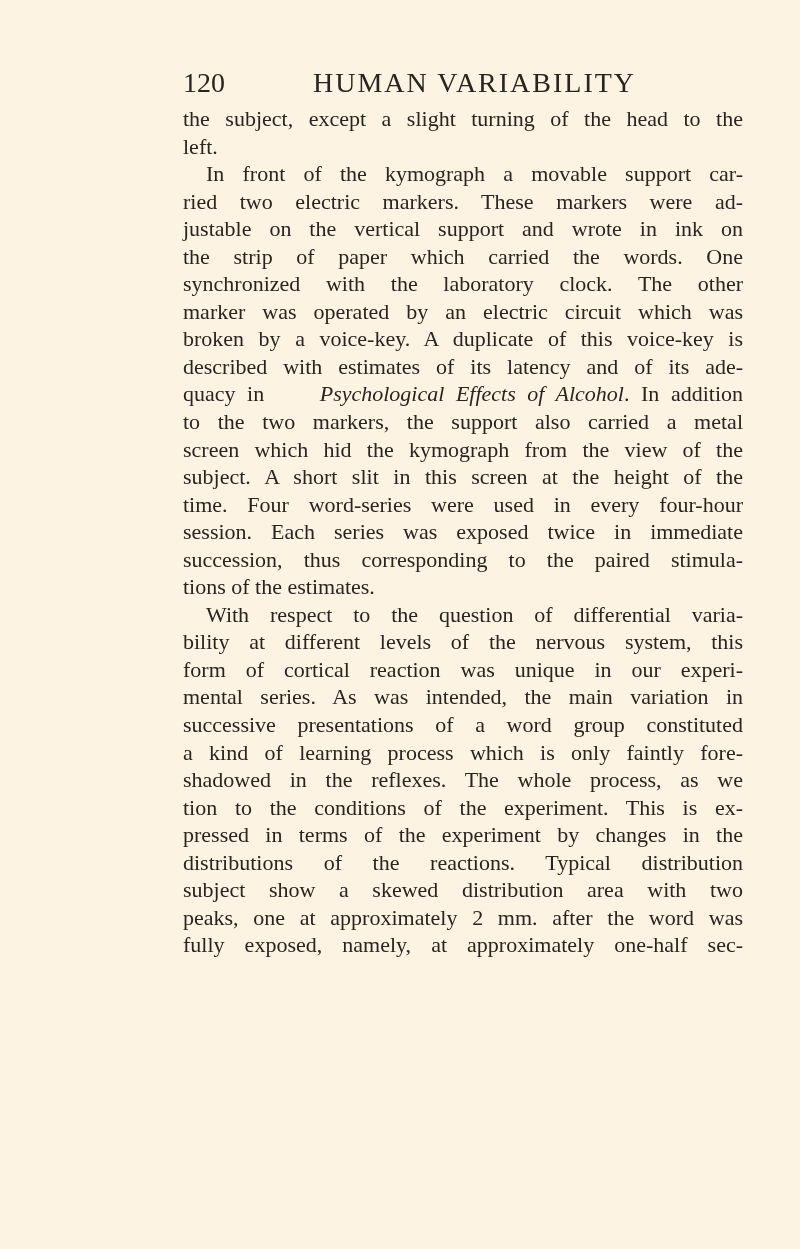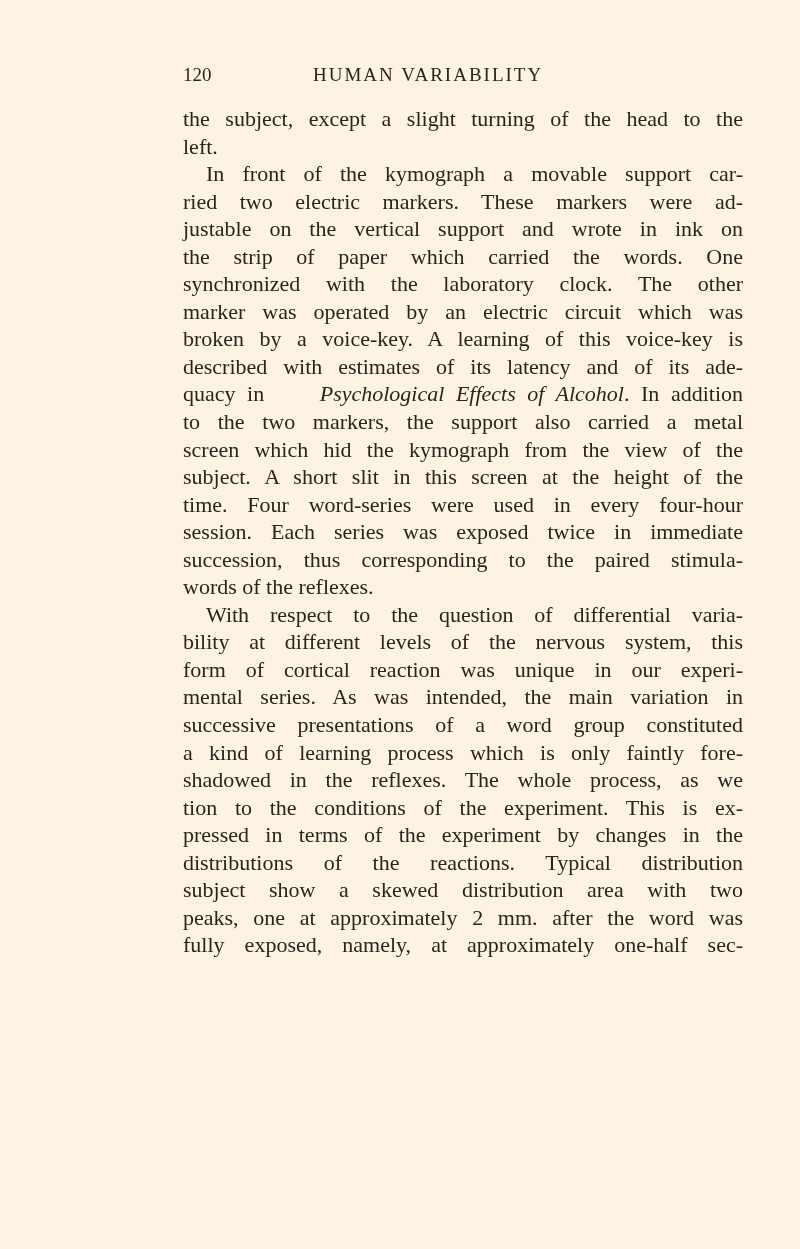--- a/index.html
+++ b/index.html
@@ -19,25 +19,25 @@
       position: absolute;
       left: 0;
       top: 0;
       width: 800px;
       height: 1249px;
       background: #fdf3e3;
     }
     .running-head {
       position: absolute;
       left: 183px;
-      top: 58px;
+      top: 66px;
       width: 560px;
       height: 34px;
       font-family: "Liberation Serif", "DejaVu Serif", serif;
-      font-size: 19px;
+      font-size: 28px;
       line-height: 34px;
     }
     .page-number {
       position: absolute;
       left: 0;
       top: 0;
     }
     .running-title {
       position: absolute;
       left: 130px;
@@ -85,30 +85,30 @@
 
     <span class="line">the subject, except a slight turning of the head to the</span>
     <span class="line last">left.</span>
 
     <span class="line indent">In front of the kymograph a movable support car-</span>
     <span class="line">ried two electric markers. These markers were ad-</span>
     <span class="line">justable on the vertical support and wrote in ink on</span>
     <span class="line">the strip of paper which carried the words. One</span>
     <span class="line">synchronized with the laboratory clock. The other</span>
     <span class="line">marker was operated by an electric circuit which was</span>
-    <span class="line">broken by a voice-key. A learning of this voice-key is</span>
+    <span class="line">broken by a voice-key. A duplicate of this voice-key is</span>
     <span class="line">described with estimates of its latency and of its ade-</span>
     <span class="line" style="text-align-last: justify;"><span>quacy in </span><span class="italic">Psychological Effects of Alcohol</span><span>. In addition</span></span>
     <span class="line">to the two markers, the support also carried a metal</span>
     <span class="line">screen which hid the kymograph from the view of the</span>
     <span class="line">subject. A short slit in this screen at the height of the</span>
     <span class="line">time. Four word-series were used in every four-hour</span>
     <span class="line">session. Each series was exposed twice in immediate</span>
     <span class="line">succession, thus corresponding to the paired stimula-</span>
-    <span class="line last">words of the reflexes.</span>
+    <span class="line last">tions of the estimates.</span>
 
     <span class="line indent">With respect to the question of differential varia-</span>
     <span class="line">bility at different levels of the nervous system, this</span>
     <span class="line">form of cortical reaction was unique in our experi-</span>
     <span class="line">mental series. As was intended, the main variation in</span>
     <span class="line">successive presentations of a word group constituted</span>
     <span class="line">a kind of learning process which is only faintly fore-</span>
     <span class="line">shadowed in the reflexes. The whole process, as we</span>
     <span class="line">tion to the conditions of the experiment. This is ex-</span>
     <span class="line">pressed in terms of the experiment by changes in the</span>

